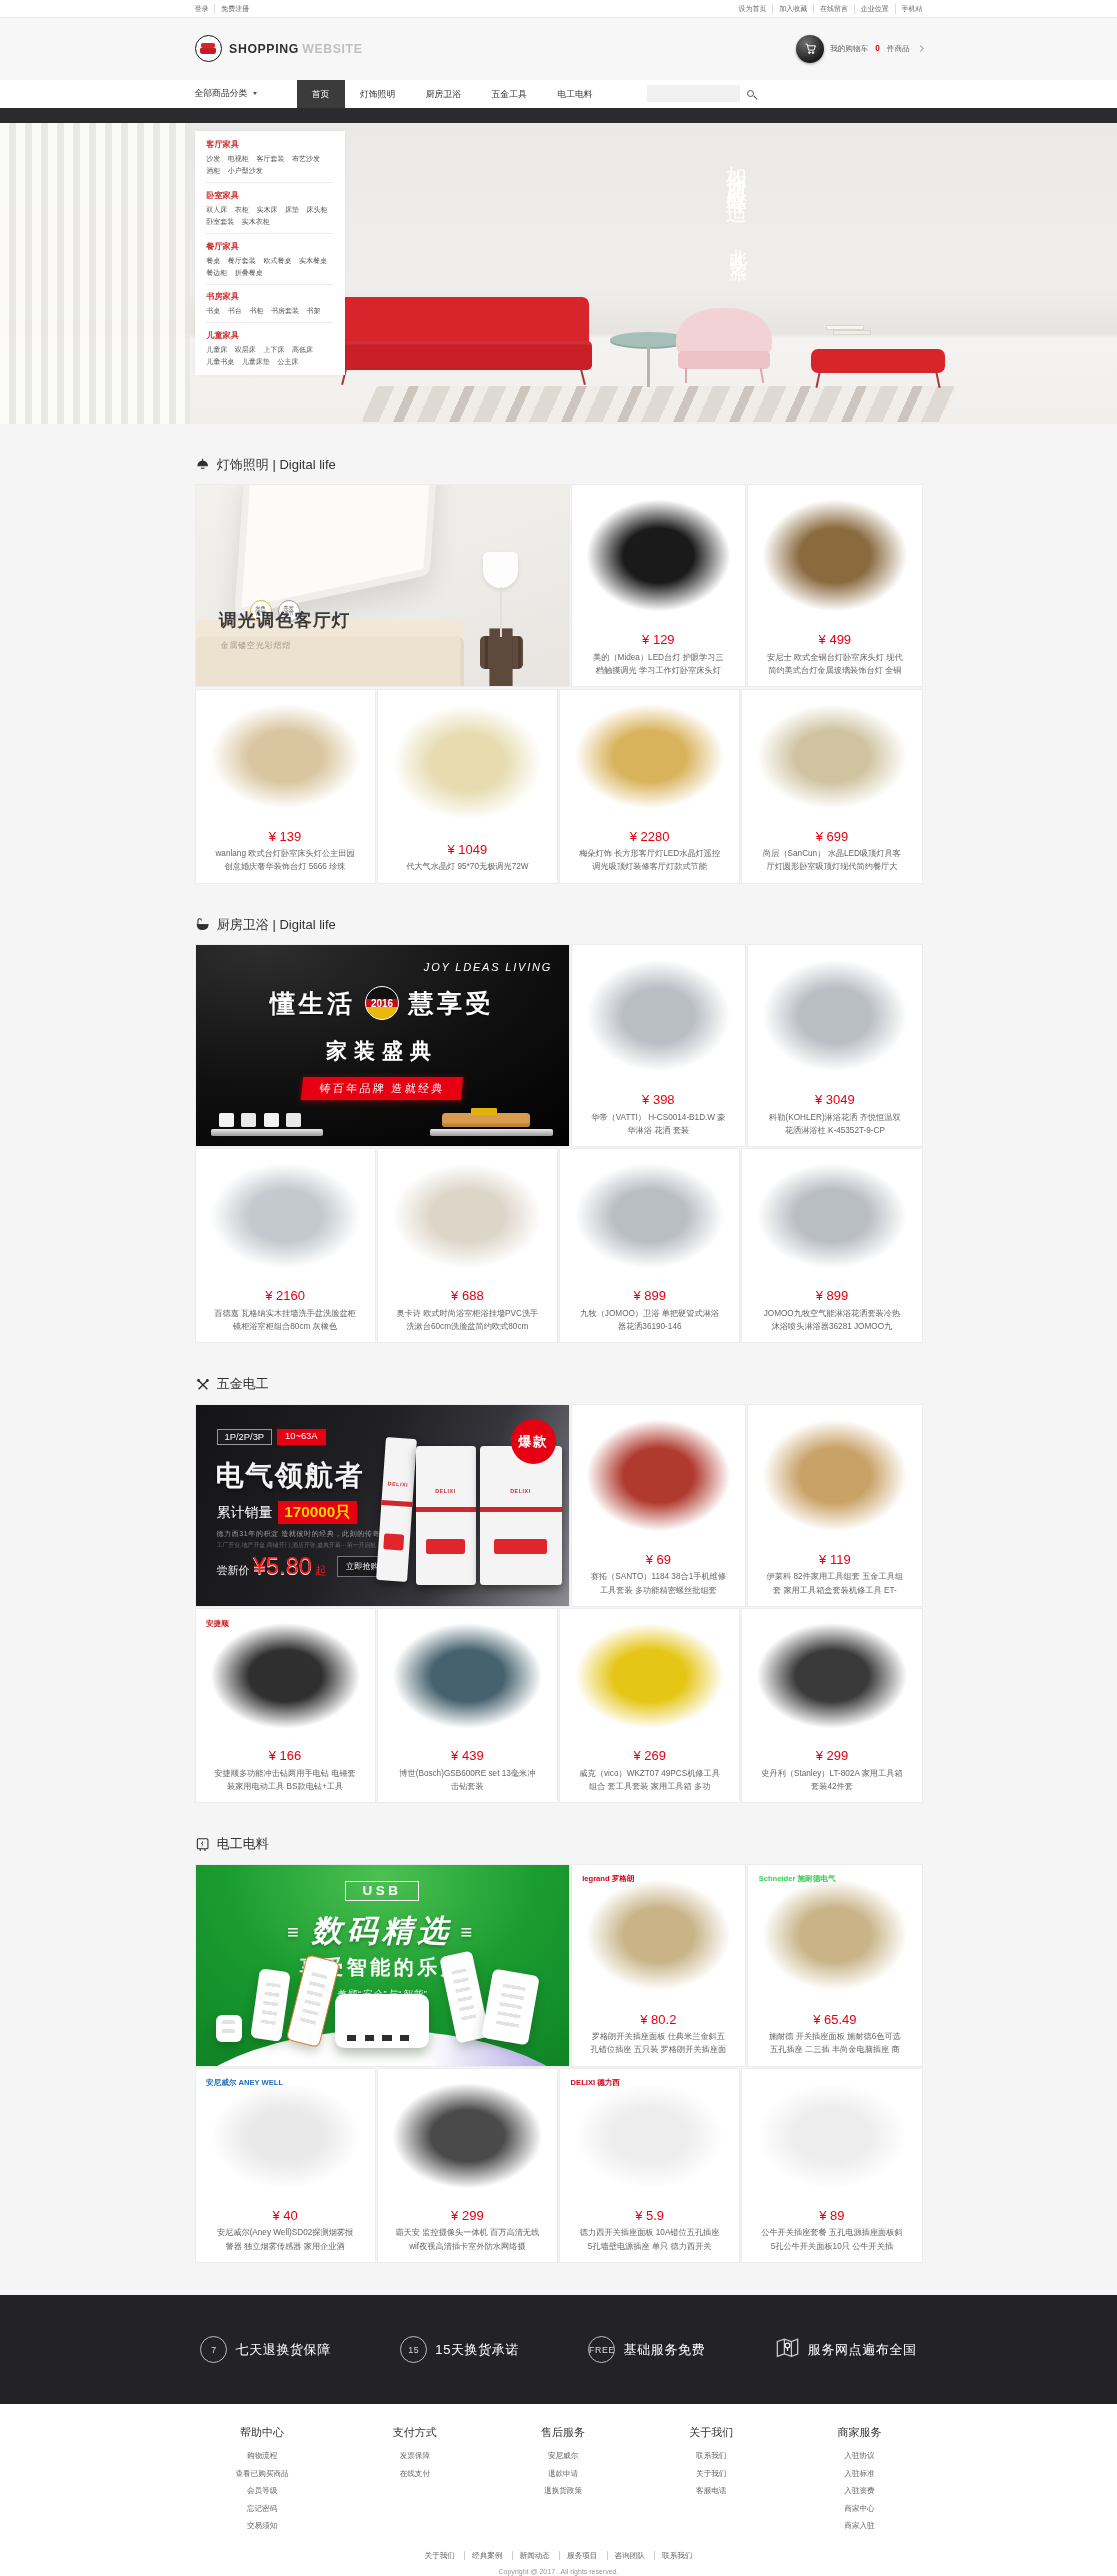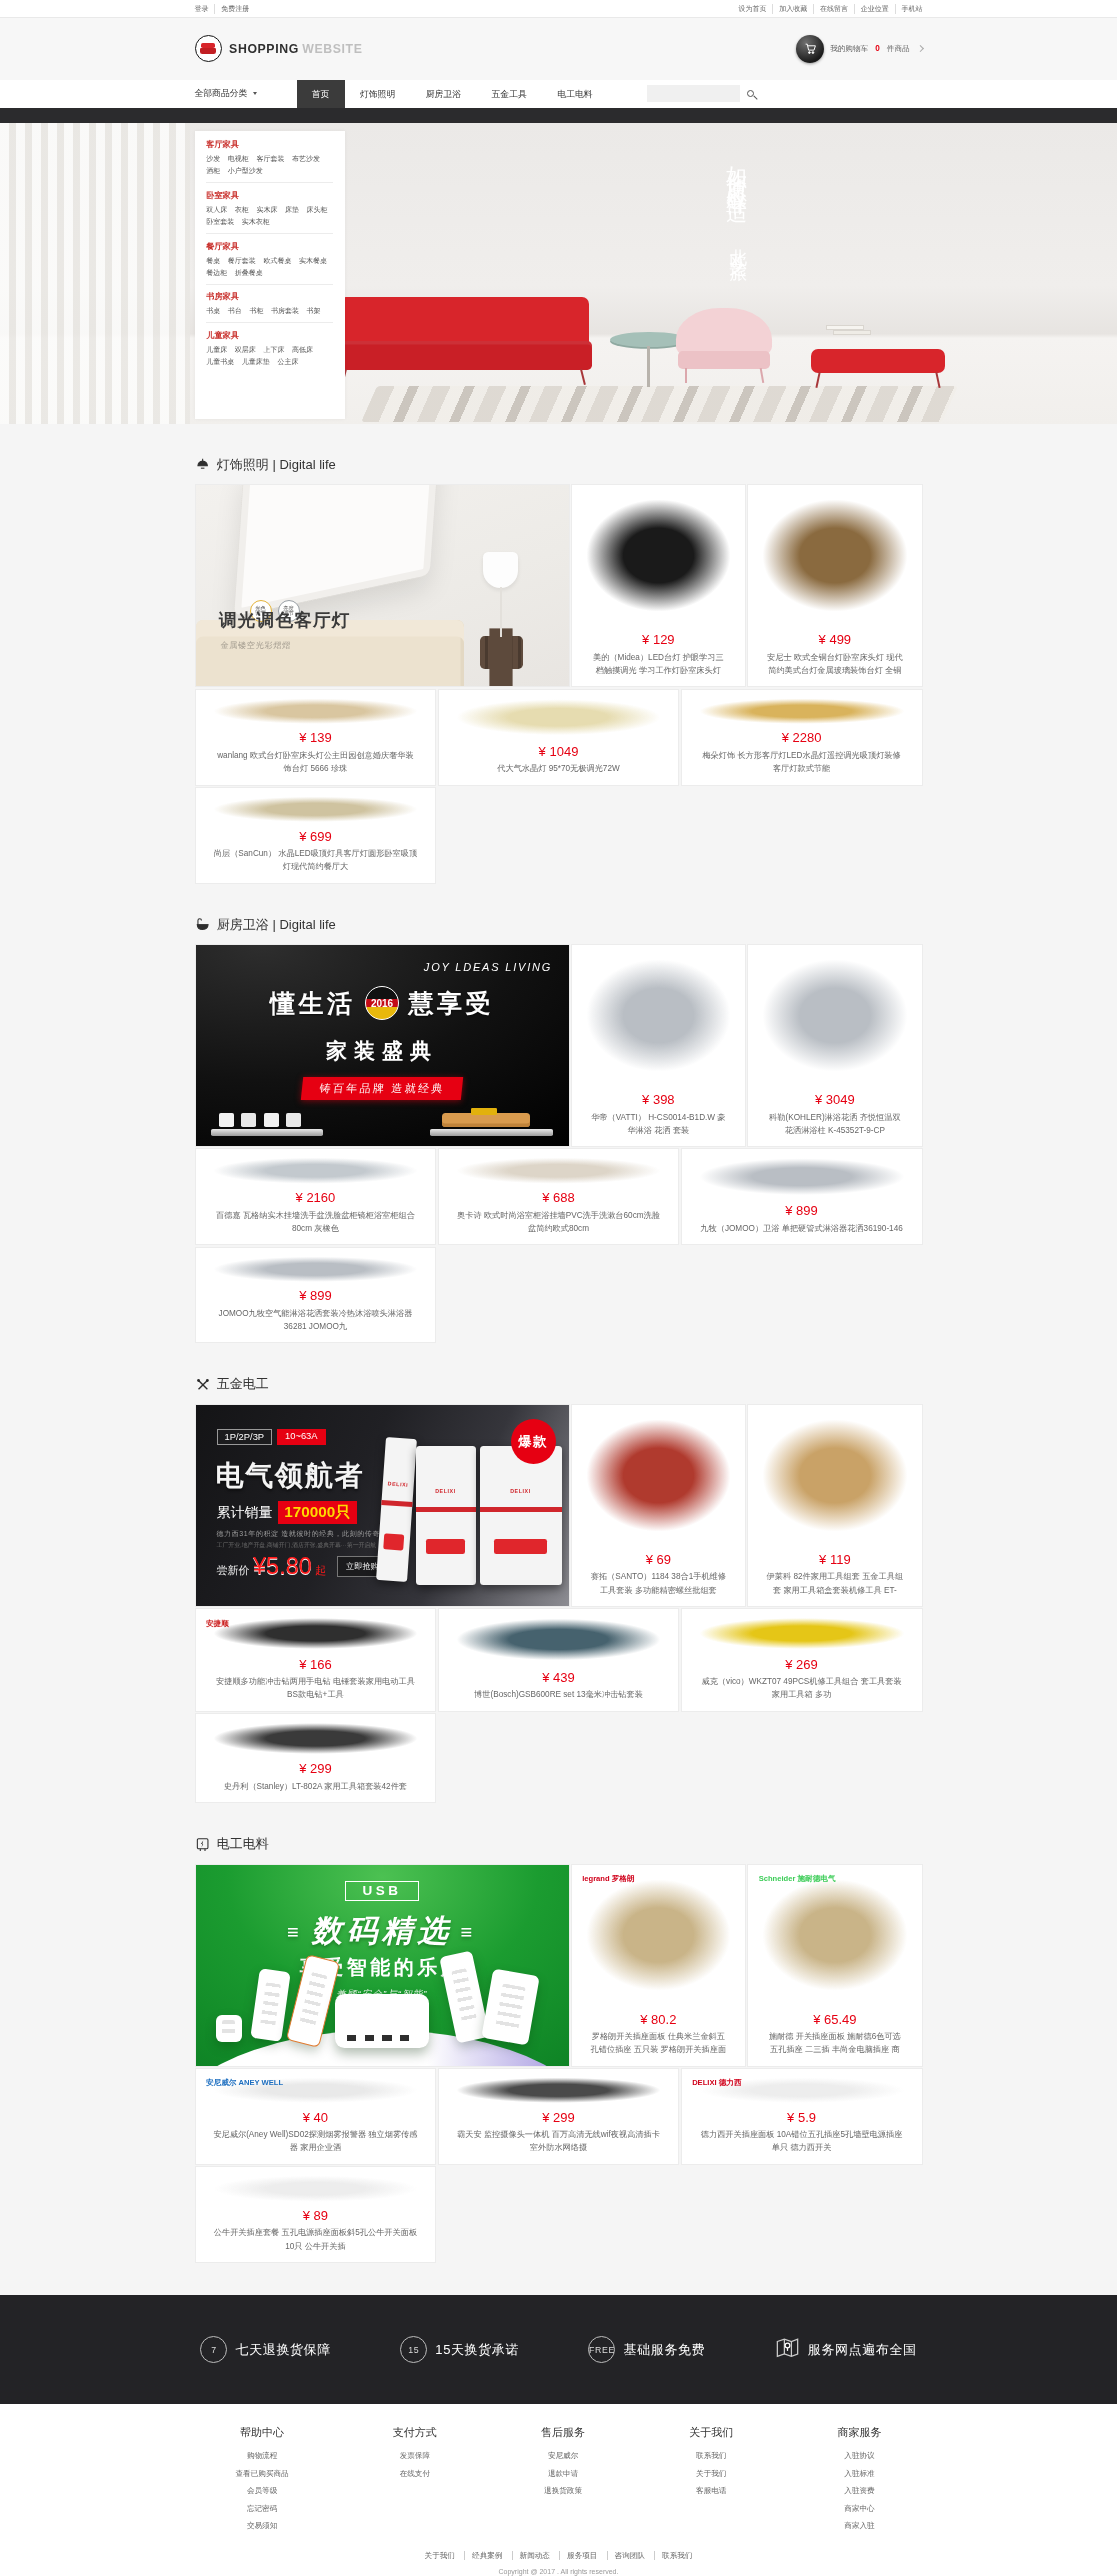--- a/index.html
+++ b/index.html
@@ -65,35 +65,35 @@
   .h-ottoman{position:absolute;left:72.6%;bottom:36px;width:12%;height:54px;}
   .h-ottoman .cushion{position:absolute;bottom:15.3px;left:0;right:0;height:23.5px;background:#d8252b;border-radius:7px;}
   .h-ottoman .leg{position:absolute;bottom:0;width:2.3px;height:16.4px;background:#a8373a;}
   .h-ottoman .leg.l1{left:5.9px;transform:rotate(12deg);} .h-ottoman .leg.l2{right:5.9px;transform:rotate(-12deg);}
   .h-ottoman .book1{position:absolute;top:-9.4px;left:15.3px;width:38px;height:5.3px;background:#f6f4f0;border:0.6px solid #d9d5cf;}
   .h-ottoman .book2{position:absolute;top:-4.1px;left:22px;width:38px;height:5.3px;background:#efece6;border:0.6px solid #d9d5cf;}
   .h-vtext{position:absolute;left:64.3%;top:26px;writing-mode:vertical-rl;color:rgba(255,255,255,.96);font-weight:300;}
   .h-vtext span{display:inline-block;vertical-align:top;}
   .h-vtext .t1{font-size:21px;letter-spacing:5.9px;}
   .h-vtext .t2{font-size:17.6px;letter-spacing:4.7px;margin-top:15.3px;margin-left:8.2px;}
-  .cat-panel{position:absolute;left:0;top:8.2px;height:288px;width:150px;background:#fff;padding:1.2px 11.7px;box-shadow:0 0 3.5px rgba(0,0,0,.06);}
+  .cat-panel{position:absolute;left:0;top:8.2px;height:244px;width:150px;background:#fff;padding:1.2px 11.7px;box-shadow:0 0 3.5px rgba(0,0,0,.06);}
   .cat-group{padding:6.5px 0 5.3px;}
   .cat-group + .cat-group{border-top:0.6px solid #ececec;}
   .cat-title{color:#c9302c;font-size:8.2px;font-weight:700;margin-bottom:4.1px;}
   .cat-links{display:flex;flex-wrap:wrap;column-gap:7.6px;row-gap:1.8px;}
   .cat-link{font-size:7px;color:#555;line-height:10.6px;}
 
   
   .section{padding-top:32px;}
   .sec-head{display:flex;align-items:center;gap:7px;margin-bottom:10.6px;}
   .sec-icon{display:flex;align-items:center;}
   .sec-title{font-size:13px;font-weight:400;color:#333;}
   .prod-grid{display:grid;gap:1.2px;}
   .row1{grid-template-columns:375px 1fr 1fr;height:203px;}
-  .row2{grid-template-columns:repeat(3,1fr);height:195px;margin-top:1.2px;}
+  .row2{grid-template-columns:repeat(4,1fr);height:195px;margin-top:1.2px;}
   .card{background:#fff;border:0.6px solid #ececec;display:flex;flex-direction:column;overflow:hidden;}
   .p-img{flex:1;margin:7px 7px 0;position:relative;background:#fff;}
   .p-brand{position:absolute;top:2.3px;left:3.5px;font-size:7.6px;font-weight:700;}
   .p-price{font-size:13px;color:#e60012;text-align:center;margin:2.3px 0 3.5px;}
   .p-title{font-size:8.2px;color:#666;text-align:center;line-height:1.6;padding:0 17.6px 9.4px;display:-webkit-box;-webkit-line-clamp:2;-webkit-box-orient:vertical;overflow:hidden;}
 
   .promo{position:relative;overflow:hidden;border:0.6px solid #ececec;}
 
   
   .promo-light{background:linear-gradient(160deg,#f3f1ee 0%,#edebe7 58%,#e8e5e1 100%);}

